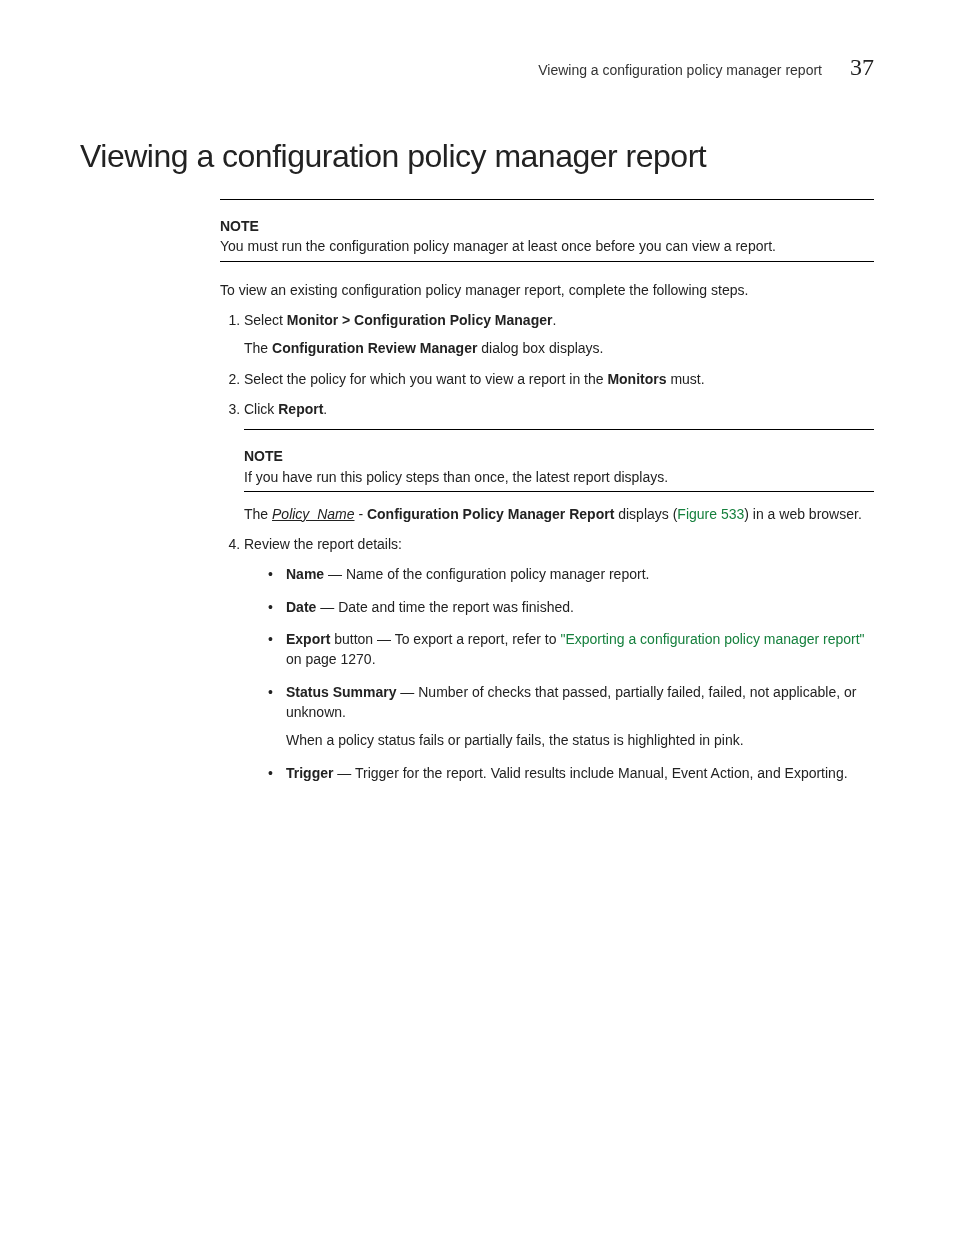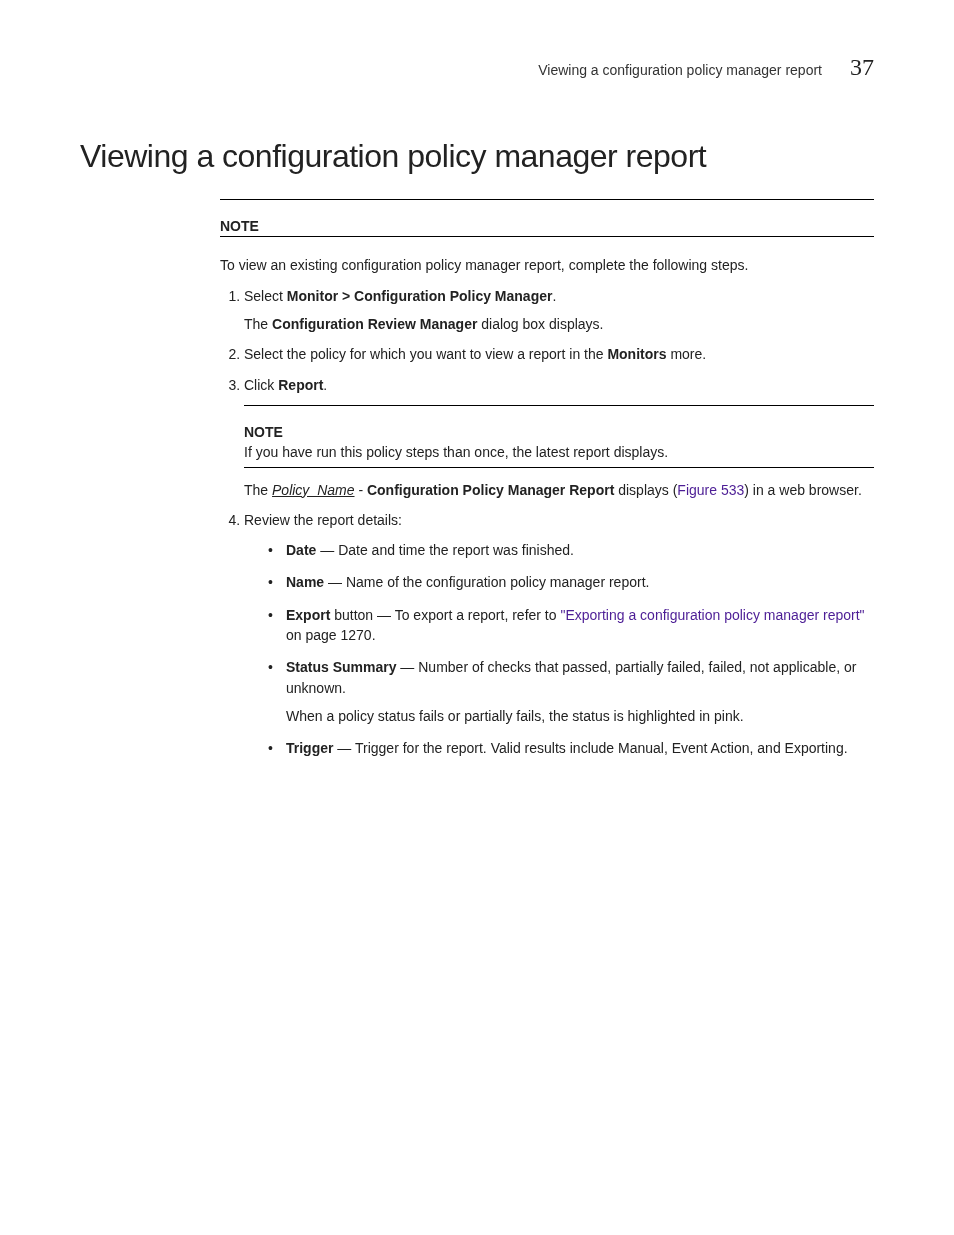--- a/index.html
+++ b/index.html
@@ -83,21 +83,21 @@
   ul.bullets > li::before {
     content: "\2022";
     position: absolute;
     left: -4px;
     top: 0;
     font-size: 14px;
   }
   .b { font-weight: bold; }
   .i { font-style: italic; text-decoration: underline; }
   a.xref {
-    color: #4c1d95;
+    color: #15803d;
     text-decoration: none;
   }
   .inner-note {
     margin: 10px 0 12px 0;
   }
 </style>
 </head>
 <body>
 
 <div class="page">
@@ -106,35 +106,36 @@
     <span class="rh-text">Viewing a configuration policy manager report</span>
     <span class="rh-num">37</span>
   </div>
 
   <h1 class="title">Viewing a configuration policy manager report</h1>
 
   <div class="content">
 
     <hr class="rule">
     <div class="note-label">NOTE</div>
+    <div class="note-body">You must run the configuration policy manager at least once before you can view a report.</div>
     <hr class="rule">
 
     <p style="margin-top:18px;">To view an existing configuration policy manager report, complete the following steps.</p>
 
     <ol class="steps">
 
       <li>
         <span>Select </span><span class="b">Monitor &gt; Configuration Policy Manager</span><span>.</span>
         <div class="substep">
           <span>The </span><span class="b">Configuration Review Manager</span><span> dialog box displays.</span>
         </div>
       </li>
 
       <li>
-        <span>Select the policy for which you want to view a report in the </span><span class="b">Monitors</span><span> more.</span>
+        <span>Select the policy for which you want to view a report in the </span><span class="b">Monitors</span><span> must.</span>
       </li>
 
       <li>
         <span>Click </span><span class="b">Report</span><span>.</span>
 
         <div class="inner-note">
           <hr class="rule">
           <div class="note-label">NOTE</div>
           <div class="note-body">If you have run this policy steps than once, the latest report displays.</div>
           <hr class="rule">
@@ -143,25 +144,25 @@
         <div class="substep">
           <span>The </span><span class="i">Policy_Name</span><span> - </span><span class="b">Configuration Policy Manager Report</span><span> displays (</span><a href="#" class="xref">Figure 533</a><span>) in a web browser.</span>
         </div>
       </li>
 
       <li>
         <span>Review the report details:</span>
         <ul class="bullets">
 
           <li>
-            <span class="b">Date</span><span> — Date and time the report was finished.</span>
+            <span class="b">Name</span><span> — Name of the configuration policy manager report.</span>
           </li>
 
           <li>
-            <span class="b">Name</span><span> — Name of the configuration policy manager report.</span>
+            <span class="b">Date</span><span> — Date and time the report was finished.</span>
           </li>
 
           <li>
             <span class="b">Export</span><span> button — To export a report, refer to </span><a href="#" class="xref">"Exporting a configuration policy manager report"</a><span> on page 1270.</span>
           </li>
 
 
           <li>
             <span class="b">Status Summary</span><span> — Number of checks that passed, partially failed, failed, not applicable, or unknown.</span>
             <div class="substep">When a policy status fails or partially fails, the status is highlighted in pink.</div>

